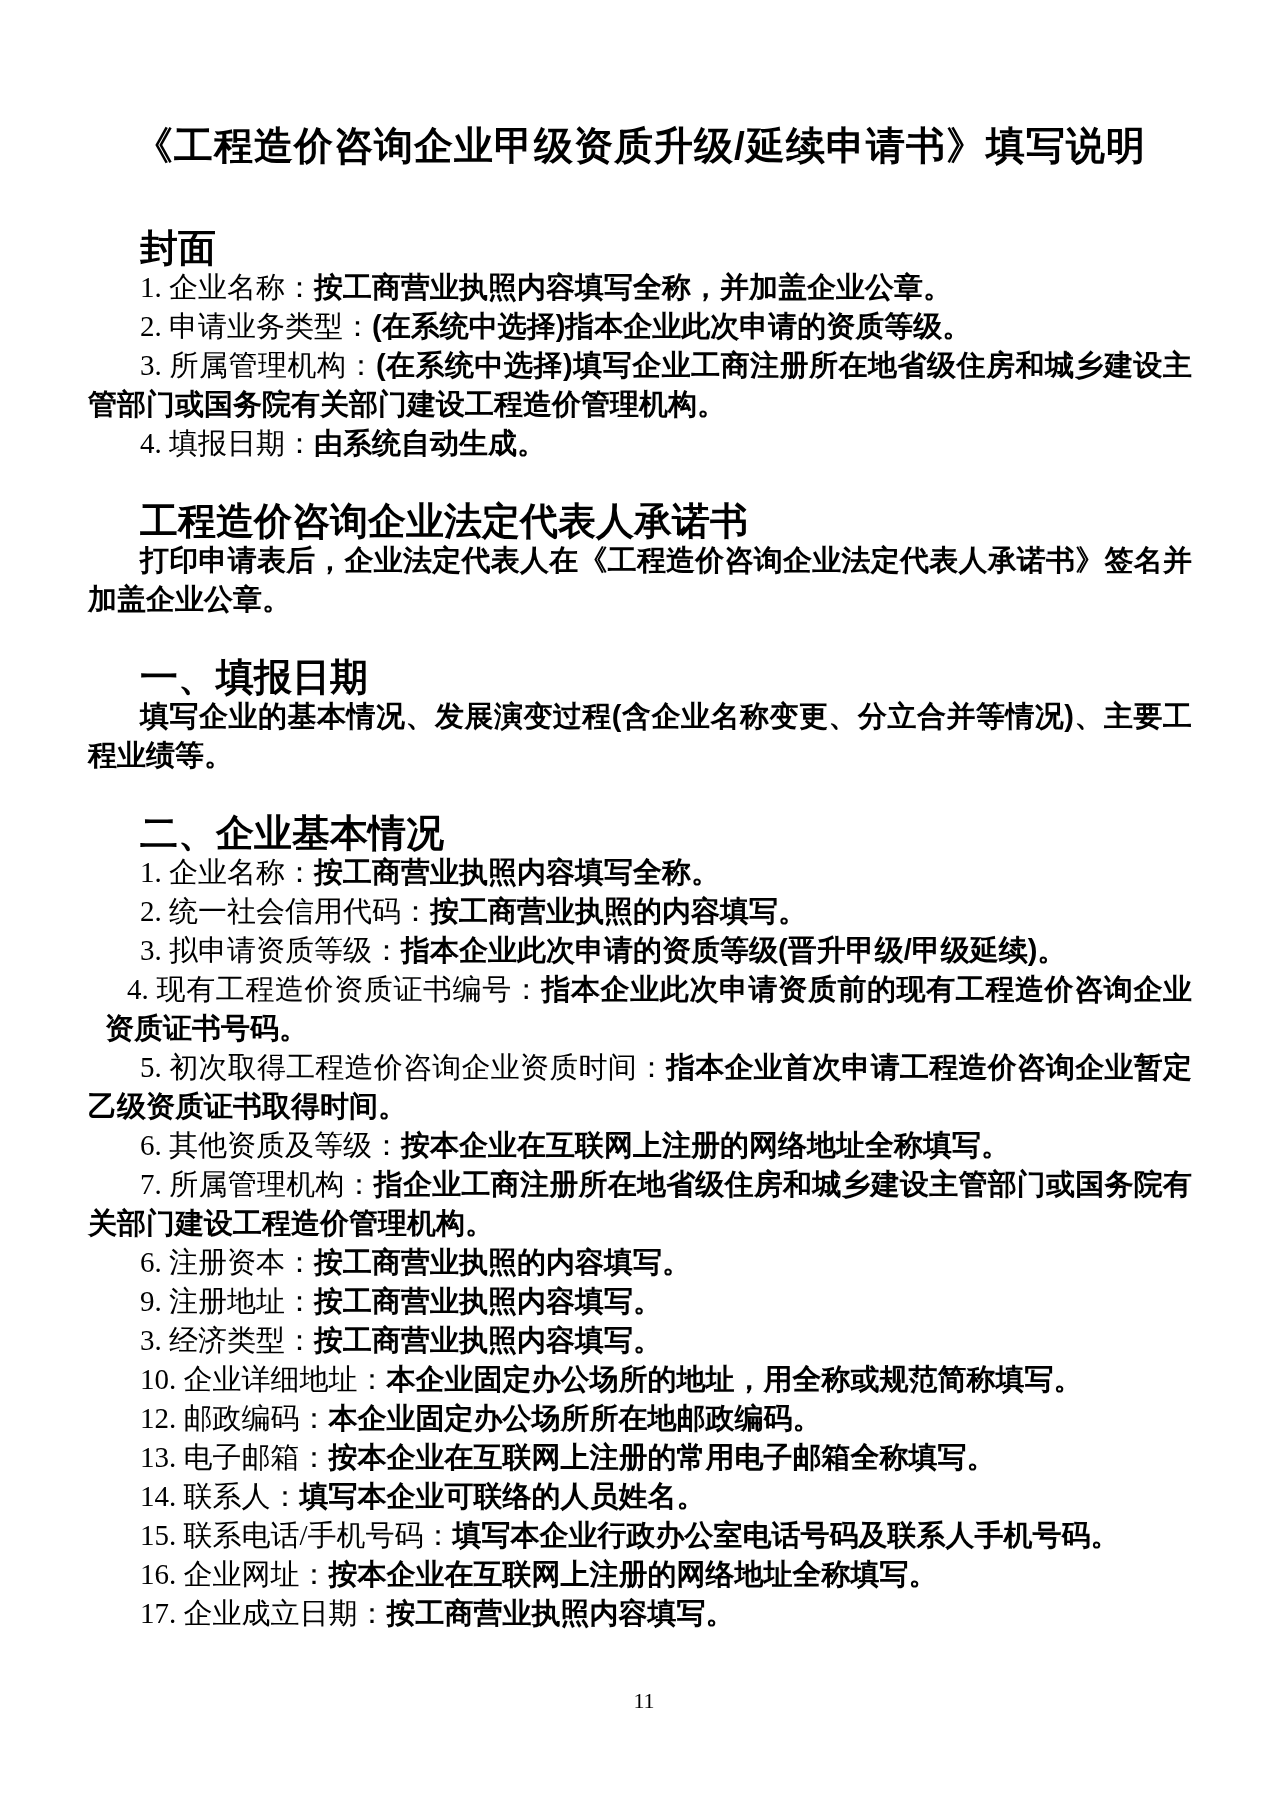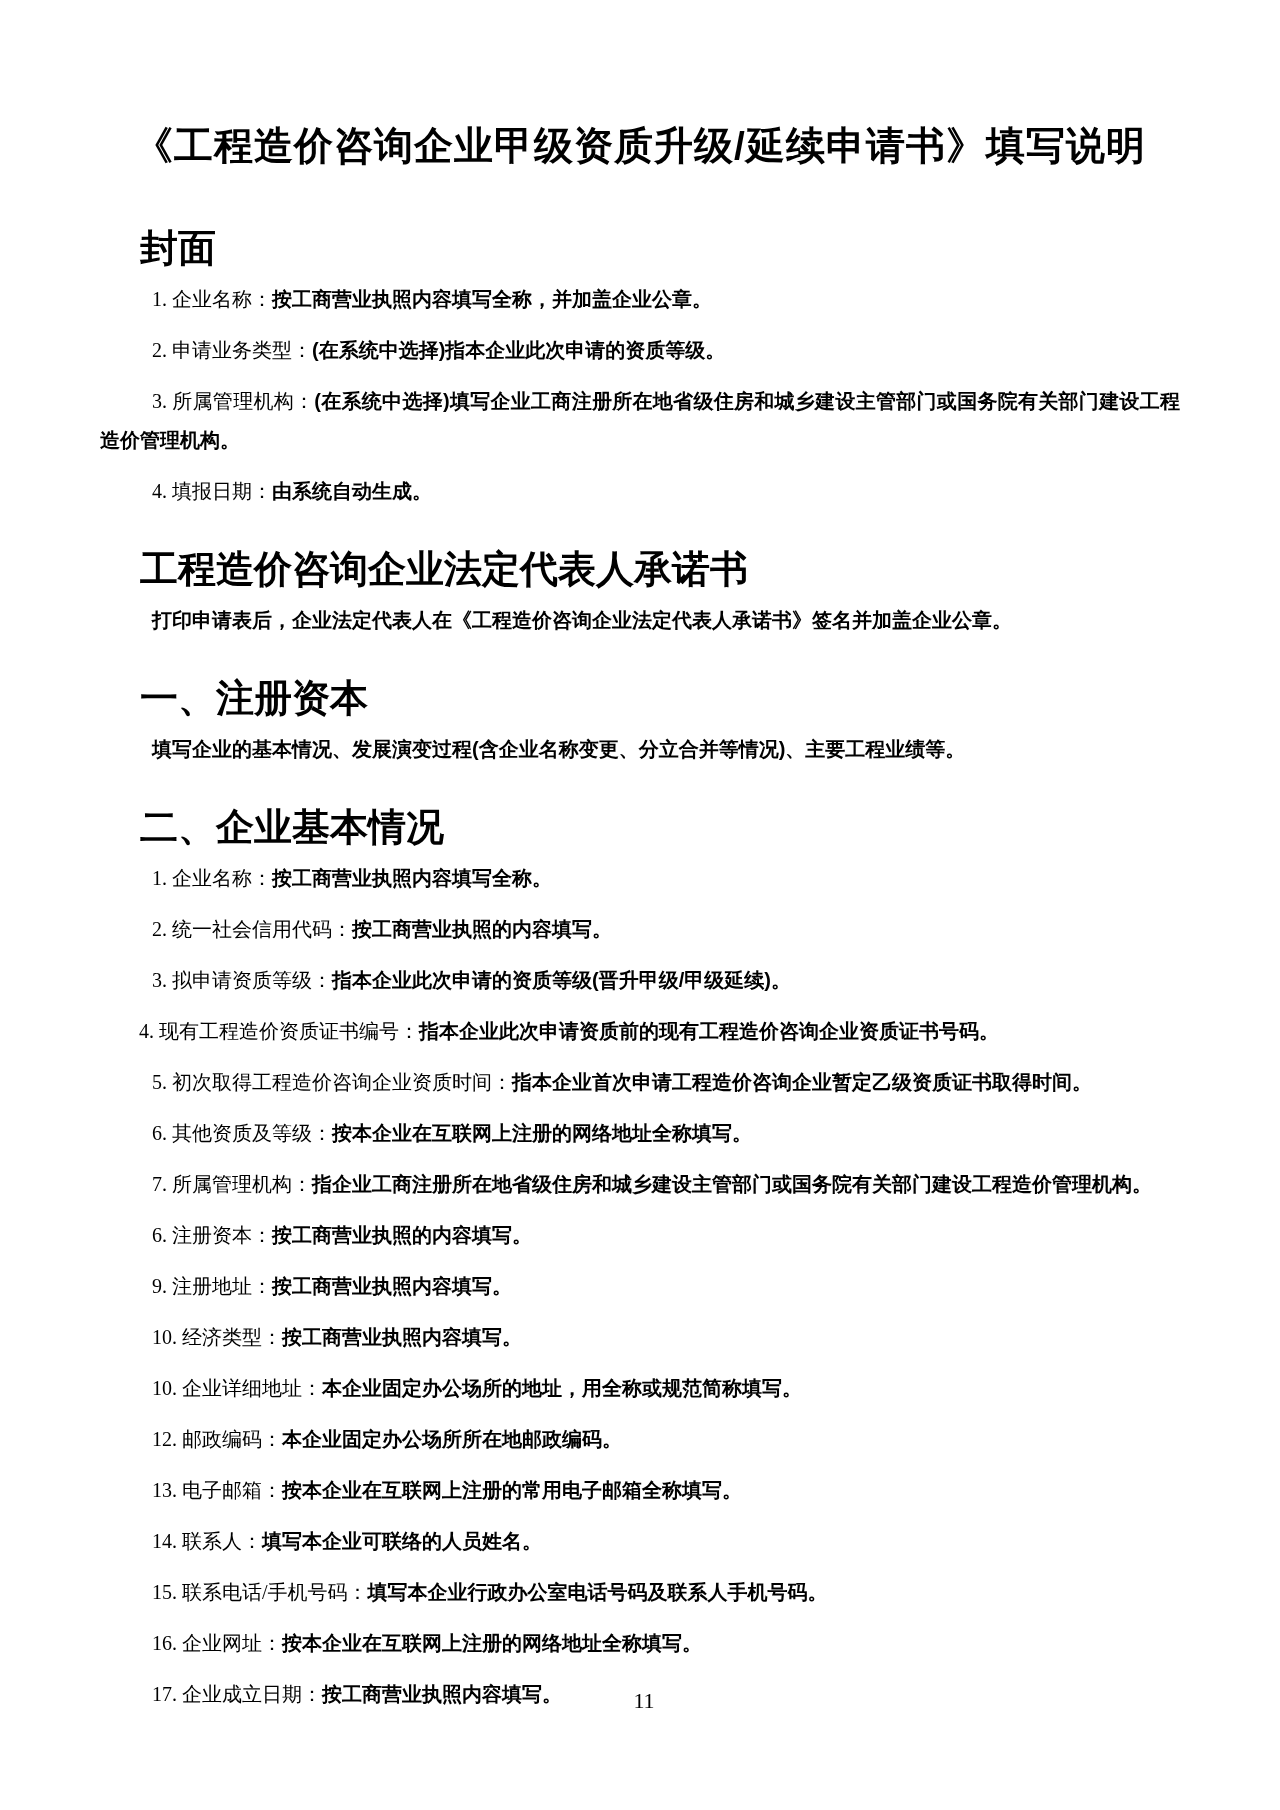--- a/index.html
+++ b/index.html
@@ -25,22 +25,22 @@
   }
   .heading {
     margin:39px 0 0 0;
     font-size:38px;
     font-weight:bold;
     line-height:39px;
     text-indent:52px;
   }
   .heading.first { margin-top:0; }
   .para {
-    margin:12px;
-    font-size:20px;
+    margin:0;
+    font-size:29px;
     line-height:39px;
     text-indent:52px;
     text-align:justify;
   }
   .para.hanging {
     padding-left:17px;
     text-indent:22px;
   }
   .para .label {
     font-family:"Liberation Serif","DejaVu Serif",serif;
@@ -65,33 +65,33 @@
 <div class="page">
   <h1 class="title">《工程造价咨询企业甲级资质升级/延续申请书》填写说明</h1>
   <div id="content">
       <p class="heading first">封面</p>
       <p class="para"><span class="label">1. 企业名称：</span><span class="desc">按工商营业执照内容填写全称，并加盖企业公章。</span></p>
       <p class="para"><span class="label">2. 申请业务类型：</span><span class="desc">(在系统中选择)指本企业此次申请的资质等级。</span></p>
       <p class="para"><span class="label">3. 所属管理机构：</span><span class="desc">(在系统中选择)填写企业工商注册所在地省级住房和城乡建设主管部门或国务院有关部门建设工程造价管理机构。</span></p>
       <p class="para"><span class="label">4. 填报日期：</span><span class="desc">由系统自动生成。</span></p>
       <p class="heading">工程造价咨询企业法定代表人承诺书</p>
       <p class="para"><span class="desc">打印申请表后，企业法定代表人在《工程造价咨询企业法定代表人承诺书》签名并加盖企业公章。</span></p>
-      <p class="heading">一、注册资本</p>
+      <p class="heading">一、填报日期</p>
       <p class="para"><span class="desc">填写企业的基本情况、发展演变过程(含企业名称变更、分立合并等情况)、主要工程业绩等。</span></p>
       <p class="heading">二、企业基本情况</p>
       <p class="para"><span class="label">1. 企业名称：</span><span class="desc">按工商营业执照内容填写全称。</span></p>
       <p class="para"><span class="label">2. 统一社会信用代码：</span><span class="desc">按工商营业执照的内容填写。</span></p>
       <p class="para"><span class="label">3. 拟申请资质等级：</span><span class="desc">指本企业此次申请的资质等级(晋升甲级/甲级延续)。</span></p>
       <p class="para hanging"><span class="label">4. 现有工程造价资质证书编号：</span><span class="desc">指本企业此次申请资质前的现有工程造价咨询企业资质证书号码。</span></p>
       <p class="para"><span class="label">5. 初次取得工程造价咨询企业资质时间：</span><span class="desc">指本企业首次申请工程造价咨询企业暂定乙级资质证书取得时间。</span></p>
       <p class="para"><span class="label">6. 其他资质及等级：</span><span class="desc">按本企业在互联网上注册的网络地址全称填写。</span></p>
       <p class="para"><span class="label">7. 所属管理机构：</span><span class="desc">指企业工商注册所在地省级住房和城乡建设主管部门或国务院有关部门建设工程造价管理机构。</span></p>
       <p class="para"><span class="label">6. 注册资本：</span><span class="desc">按工商营业执照的内容填写。</span></p>
       <p class="para"><span class="label">9. 注册地址：</span><span class="desc">按工商营业执照内容填写。</span></p>
-      <p class="para"><span class="label">10. 经济类型：</span><span class="desc">按工商营业执照内容填写。</span></p>
+      <p class="para"><span class="label">3. 经济类型：</span><span class="desc">按工商营业执照内容填写。</span></p>
       <p class="para"><span class="label">10. 企业详细地址：</span><span class="desc">本企业固定办公场所的地址，用全称或规范简称填写。</span></p>
       <p class="para"><span class="label">12. 邮政编码：</span><span class="desc">本企业固定办公场所所在地邮政编码。</span></p>
       <p class="para"><span class="label">13. 电子邮箱：</span><span class="desc">按本企业在互联网上注册的常用电子邮箱全称填写。</span></p>
       <p class="para"><span class="label">14. 联系人：</span><span class="desc">填写本企业可联络的人员姓名。</span></p>
       <p class="para"><span class="label">15. 联系电话/手机号码：</span><span class="desc">填写本企业行政办公室电话号码及联系人手机号码。</span></p>
       <p class="para"><span class="label">16. 企业网址：</span><span class="desc">按本企业在互联网上注册的网络地址全称填写。</span></p>
       <p class="para"><span class="label">17. 企业成立日期：</span><span class="desc">按工商营业执照内容填写。</span></p>
     </div>
   <div class="pagenum">11</div>
 </div>

